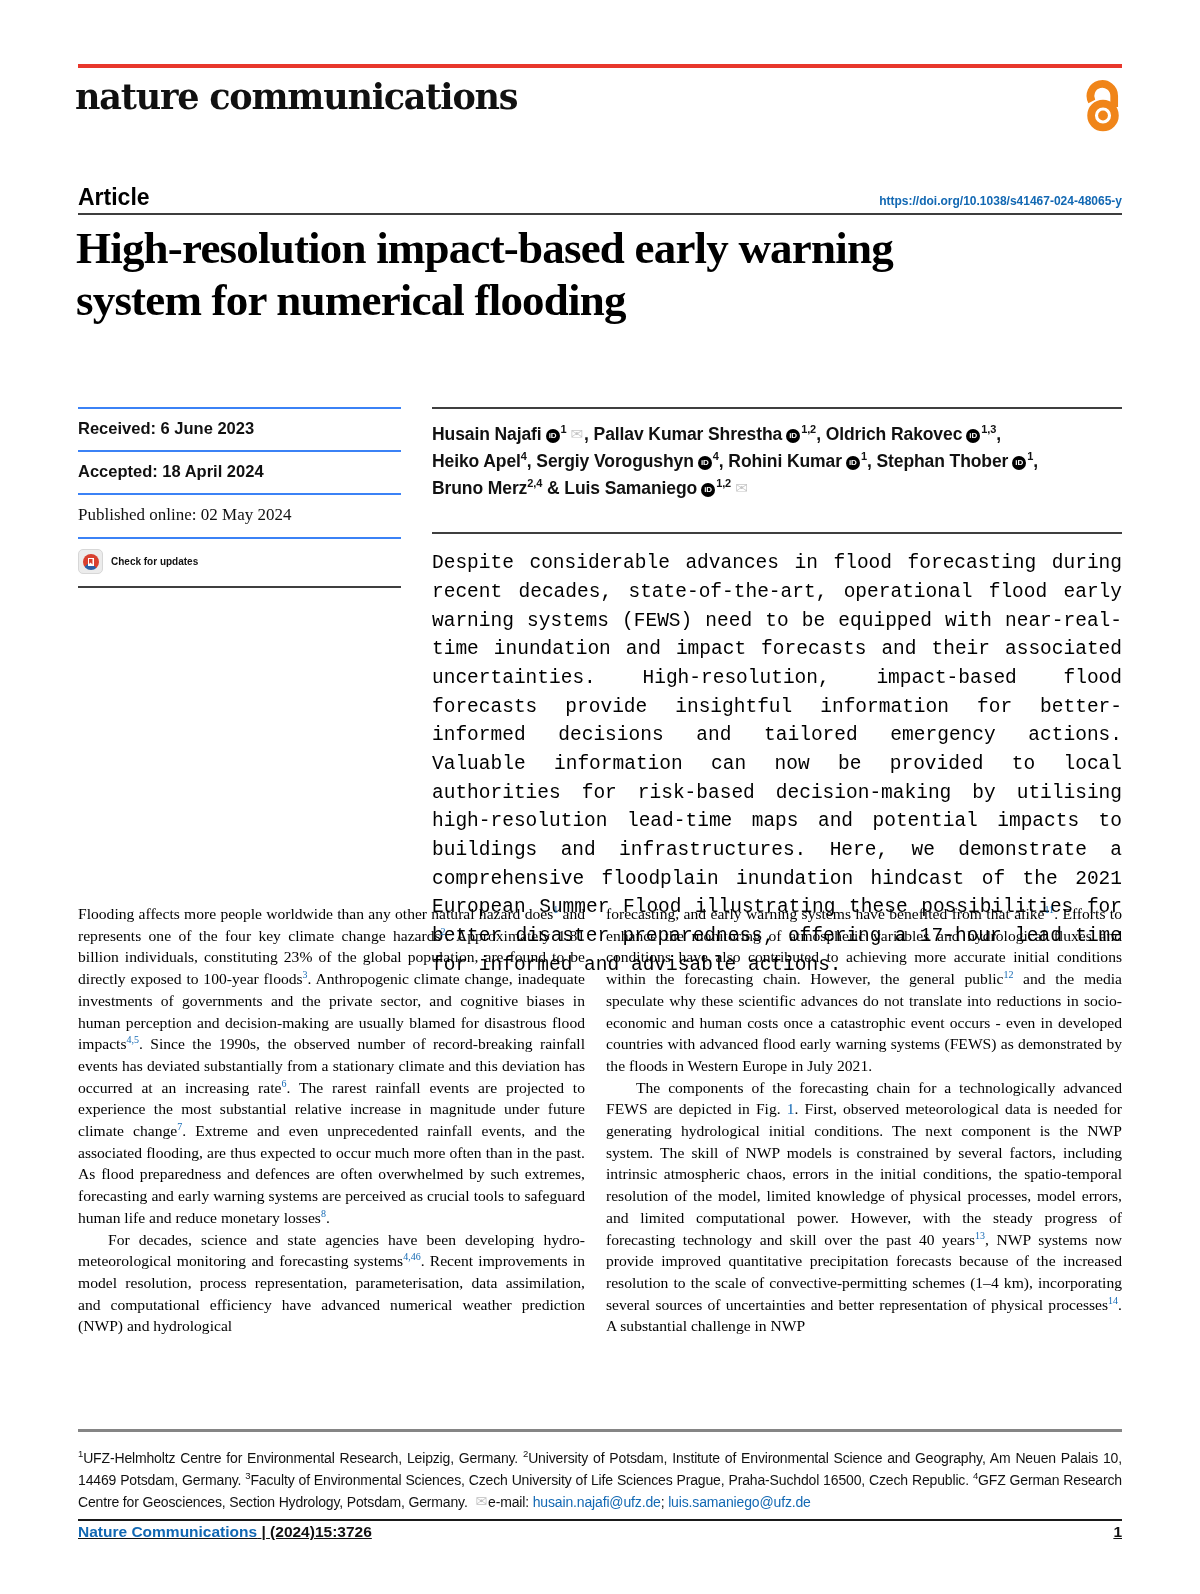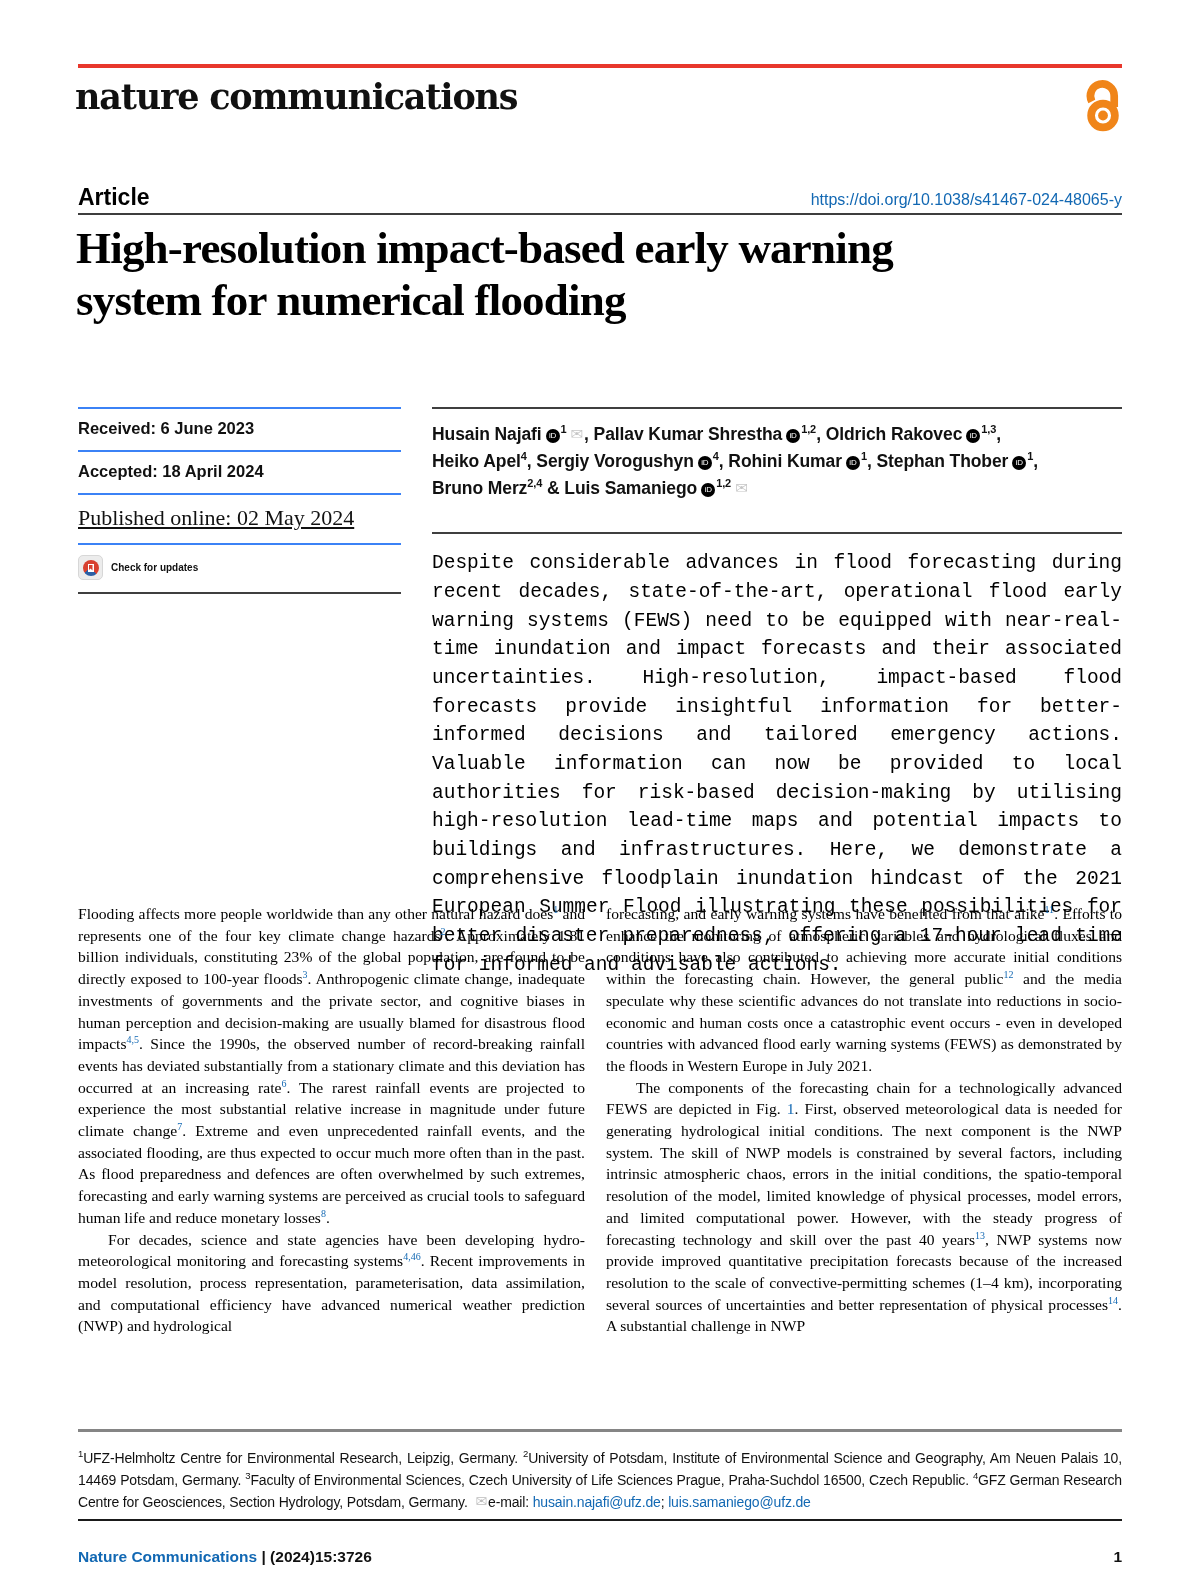--- a/index.html
+++ b/index.html
@@ -9,32 +9,32 @@
 
   
   .redbar{left:78px;top:64px;width:1044px;height:4px;background:#e8372c;}
   .logo{left:75px;top:76px;font-family:"DejaVu Serif",serif;font-weight:700;
         font-size:35px;letter-spacing:-1.2px;color:#111;}
   .oa{left:1082px;top:74px;}
 
   .article-row{left:78px;top:184px;width:1044px;display:flex;justify-content:space-between;
         align-items:baseline;font-family:"Liberation Sans",sans-serif;}
   .article-label{font-weight:700;font-size:23px;}
-  .doi{font-weight:400;font-size:16px;color:#1268b3;text-decoration:none;}
+  .doi{font-weight:700;font-size:12px;color:#1268b3;text-decoration:none;}
   .rule-article{left:78px;top:213px;width:1044px;height:2px;background:#3d3d3d;}
 
   .title{left:76px;top:222px;width:1020px;margin:0;font-family:"Liberation Serif",serif;
         font-weight:700;font-size:45px;line-height:1.16;letter-spacing:-0.8px;
         white-space:pre-line;color:#000;}
 
   
   .meta-left{left:78px;top:407px;width:323px;border-bottom:2px solid #3f3f3f;}
   .meta-row{border-top:2px solid #3b82f6;padding:10px 0 12px;
         font-family:"Liberation Sans",sans-serif;font-weight:600;font-size:16.5px;color:#111;}
-  .meta-row.pub{font-family:"Liberation Serif",serif;font-weight:400;font-size:22px;text-decoration:underline;}
+  .meta-row.pub{font-family:"Liberation Serif",serif;font-weight:400;font-size:17px;}
   .meta-row.check{display:flex;align-items:center;gap:8px;font-size:10px;}
 
   .cm-icon{display:inline-block;width:23px;height:23px;border-radius:5px;background:#ececec;
         border:1px solid #d7d7d7;position:relative;}
   .cm-circle{position:absolute;left:3.5px;top:3.5px;width:16px;height:16px;border-radius:50%;
         background:conic-gradient(from 140deg,#2b5fa5 0 95deg,#d8402f 95deg 360deg);}
   .cm-bm{position:absolute;left:5px;top:4px;width:6px;height:8px;background:#fff;}
   .cm-bm:after{content:"";position:absolute;left:1px;top:1px;width:4px;height:6px;background:#d8402f;
         clip-path:polygon(0 0,100% 0,100% 100%,50% 65%,0 100%);}
 
@@ -44,21 +44,21 @@
         font-family:"Liberation Sans",sans-serif;font-weight:700;font-size:17.5px;
         line-height:1.55;letter-spacing:-0.1px;color:#111;}
   .authors sup.bsup{font-size:11px;font-weight:700;line-height:0;}
   .abstract{border-top:2px solid #3f3f3f;margin-top:30px;padding-top:15px;
         font-family:Liberation Mono, monospace;font-size:19.5px;line-height:1.47;
         text-align:justify;color:#000;}
 
   
   .icon{display:inline-block;}
   .icon.orcid{width:14px;height:14px;background:#000;color:#fff;border-radius:50%;
-        font-family:"Liberation Sans",sans-serif;font-weight:400;font-size:8px;line-height:14px;
+        font-family:"Liberation Sans",sans-serif;font-weight:700;font-size:8px;line-height:14px;
         text-align:center;vertical-align:2px;margin:0 1px 0 4px;}
   .icon.mail{color:#c6c6c6;font-family:"DejaVu Sans",sans-serif;font-size:15px;
         vertical-align:1px;margin:0 1px 0 4px;font-weight:400;}
 
   
   .col{font-family:"Liberation Serif",serif;font-size:15.6px;line-height:21.7px;
         text-align:justify;color:#000;}
   .col-l{left:78px;top:903px;width:507px;}
   .col-r{left:606px;top:903px;width:516px;}
   .col p{margin:0;}
@@ -68,23 +68,23 @@
   .link{color:#1268b3;text-decoration:none;}
 
   
   .affil{left:78px;top:1429px;width:1044px;border-top:3px solid #858585;padding-top:16px;
         font-family:"Liberation Sans",sans-serif;font-size:14px;line-height:21.5px;
         letter-spacing:-0.15px;text-align:justify;color:#111;}
   .affil sup{font-size:9.5px;}
   .affil .icon.mail{font-size:14px;color:#bdbdbd;}
 
   
-  .pagefoot{left:78px;top:1519px;width:1044px;border-top:2px solid #1a1a1a;padding-top:27px;
+  .pagefoot{left:78px;top:1519px;width:1044px;border-top:2px solid #1a1a1a;padding-top:2px;
         display:flex;justify-content:space-between;
-        font-family:"Liberation Sans",sans-serif;font-weight:700;font-size:15.5px;color:#111;}
+        font-family:"Liberation Sans",sans-serif;font-weight:700;font-size:15.5px;color:#111;text-decoration:underline;}
   .pagefoot .j{color:#1268b3;}
 </style>
 </head>
 <body>
 
 <div class="page">
 
   <div class="abs redbar"></div>
 
   <div class="abs logo">nature communications</div>

